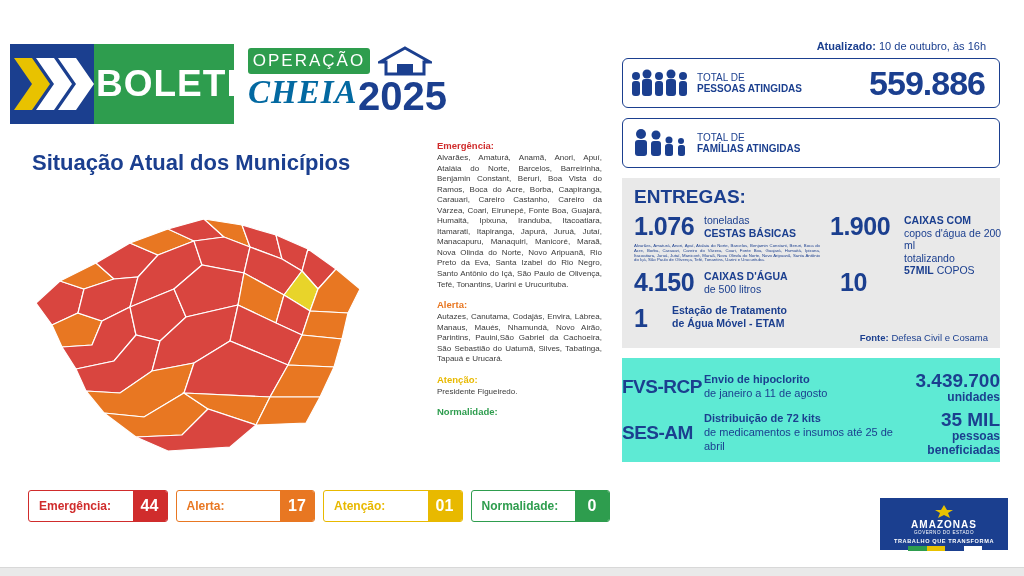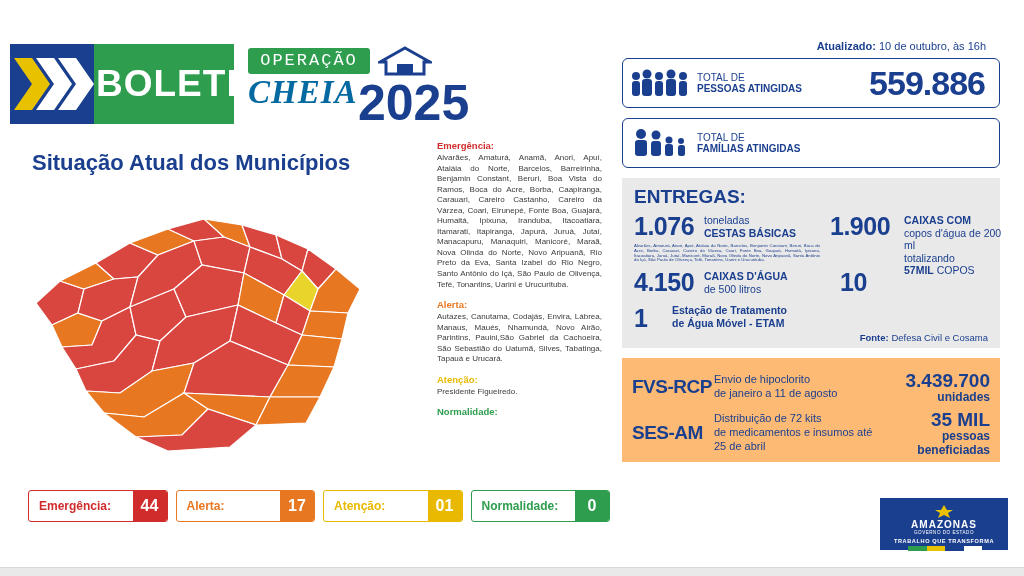--- a/index.html
+++ b/index.html
@@ -27,30 +27,30 @@
     color:#ffffff; font-size:37px; font-weight:bold; letter-spacing:1px;
     font-family:"Liberation Sans", sans-serif; line-height:52px; text-align:center;
   }
   .op-box {
     position:absolute; left:238px; top:4px; width:122px; height:26px;
     background:#2e9d4e; border-radius:3px;
   }
   .op-text {
     position:absolute; left:238px; top:4px; width:122px; height:26px;
     color:#ffffff; font-size:17px; letter-spacing:2px; line-height:26px; text-align:center;
-    font-family:Liberation Mono, monospace;
+    font-family:Liberation Sans, sans-serif;
   }
   .house-icon { position:absolute; left:368px; top:2px; width:54px; height:30px; }
   .cheia-text {
     position:absolute; left:238px; top:30px; font-size:33px; font-style:italic; font-weight:bold;
     color:#0369a1; letter-spacing:1px; font-family:"Liberation Serif", serif;
     -webkit-text-stroke:0px; 
   }
   .year-text {
-    position:absolute; left:348px; top:30px; font-size:50px; font-weight:bold;
+    position:absolute; left:348px; top:30px; font-size:40px; font-weight:bold;
     color:#1b3f8f; font-family:"Liberation Sans", sans-serif;
   }
 
   .section-title {
     position:absolute; left:32px; top:150px; width:380px;
     color:#1b3f8f; font-size:22px; font-weight:bold;
   }
 
   .updated {
     position:absolute; right:38px; top:40px;
@@ -110,26 +110,26 @@
   .e-item { position:absolute; }
   .e-num { font-size:25px; font-weight:bold; letter-spacing:-0.5px; }
   .e-lab { font-size:10.5px; line-height:1.2; }
   .e-lab b { font-weight:bold; }
   .e-micro { font-size:4.3px; line-height:1.12; color:#1b3f8f; width:186px; text-align:justify; }
   .fonte { position:absolute; right:12px; bottom:5px; color:#1b3f8f; font-size:9.5px; font-weight:bold; }
   .fonte span { font-weight:normal; }
 
   .org-panel {
     position:relative; margin:10px 0 0 6px; width:378px; height:104px;
-    background:#fdba74; padding:6px 10px;
+    background:#5eead4; padding:6px 0;
   }
   .org-row { display:flex; align-items:center; height:46px; }
   .org-name { width:82px; color:#1b3f8f; font-size:19px; font-weight:bold; letter-spacing:-0.5px; }
   .org-desc { flex:1; color:#1b3f8f; font-size:11px; line-height:1.25; }
-  .org-desc b { font-weight:normal; }
+  .org-desc b { font-weight:bold; }
   .org-val { width:104px; text-align:right; color:#1b3f8f; font-size:19px; font-weight:bold; line-height:1.12; }
   .org-val .sub { font-size:12px; font-weight:bold; display:block; }
 
   .gov-logo {
     position:absolute; left:880px; top:498px; width:128px; height:52px;
     background:#1b3f8f; display:flex; flex-direction:column; align-items:center; justify-content:center;
   }
   .gov-logo .gname { color:#ffffff; font-size:10px; font-weight:bold; letter-spacing:1px; }
   .gov-logo .gsub { color:#ffffff; font-size:4.6px; letter-spacing:0.5px; }
   .gov-logo .gtag { color:#ffffff; font-size:5.6px; font-weight:bold; letter-spacing:0.6px; margin-top:3px; }

